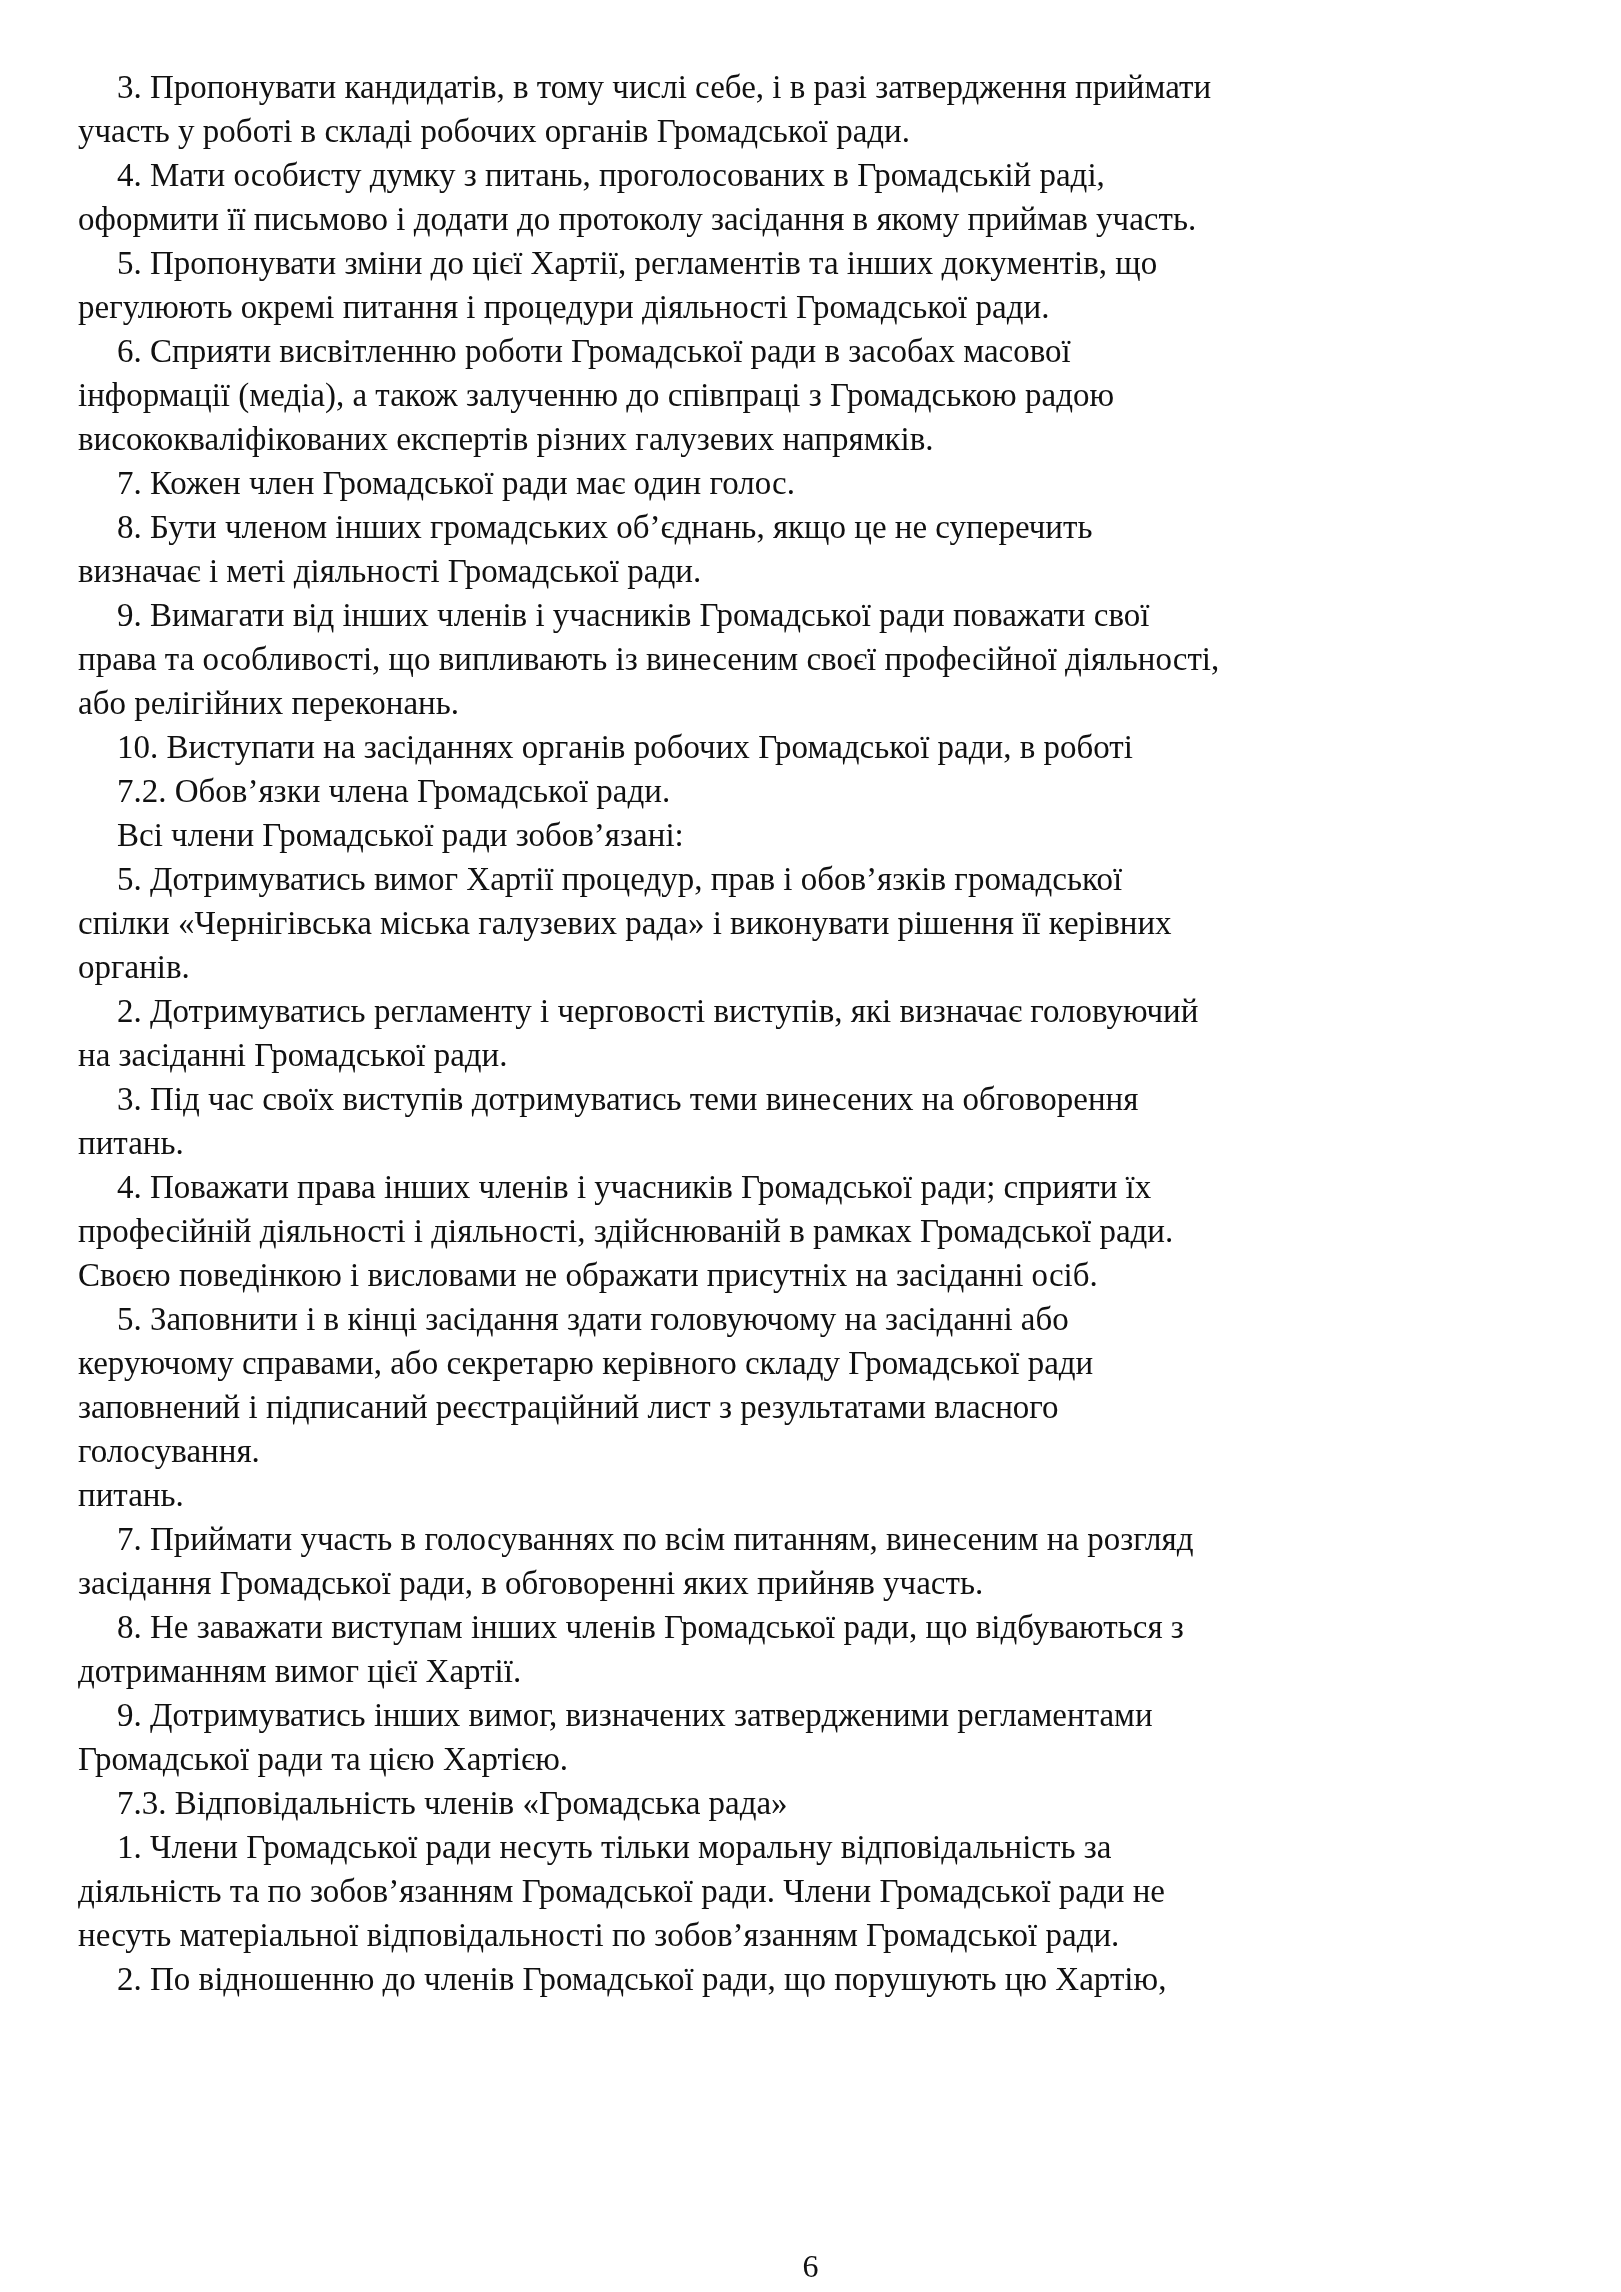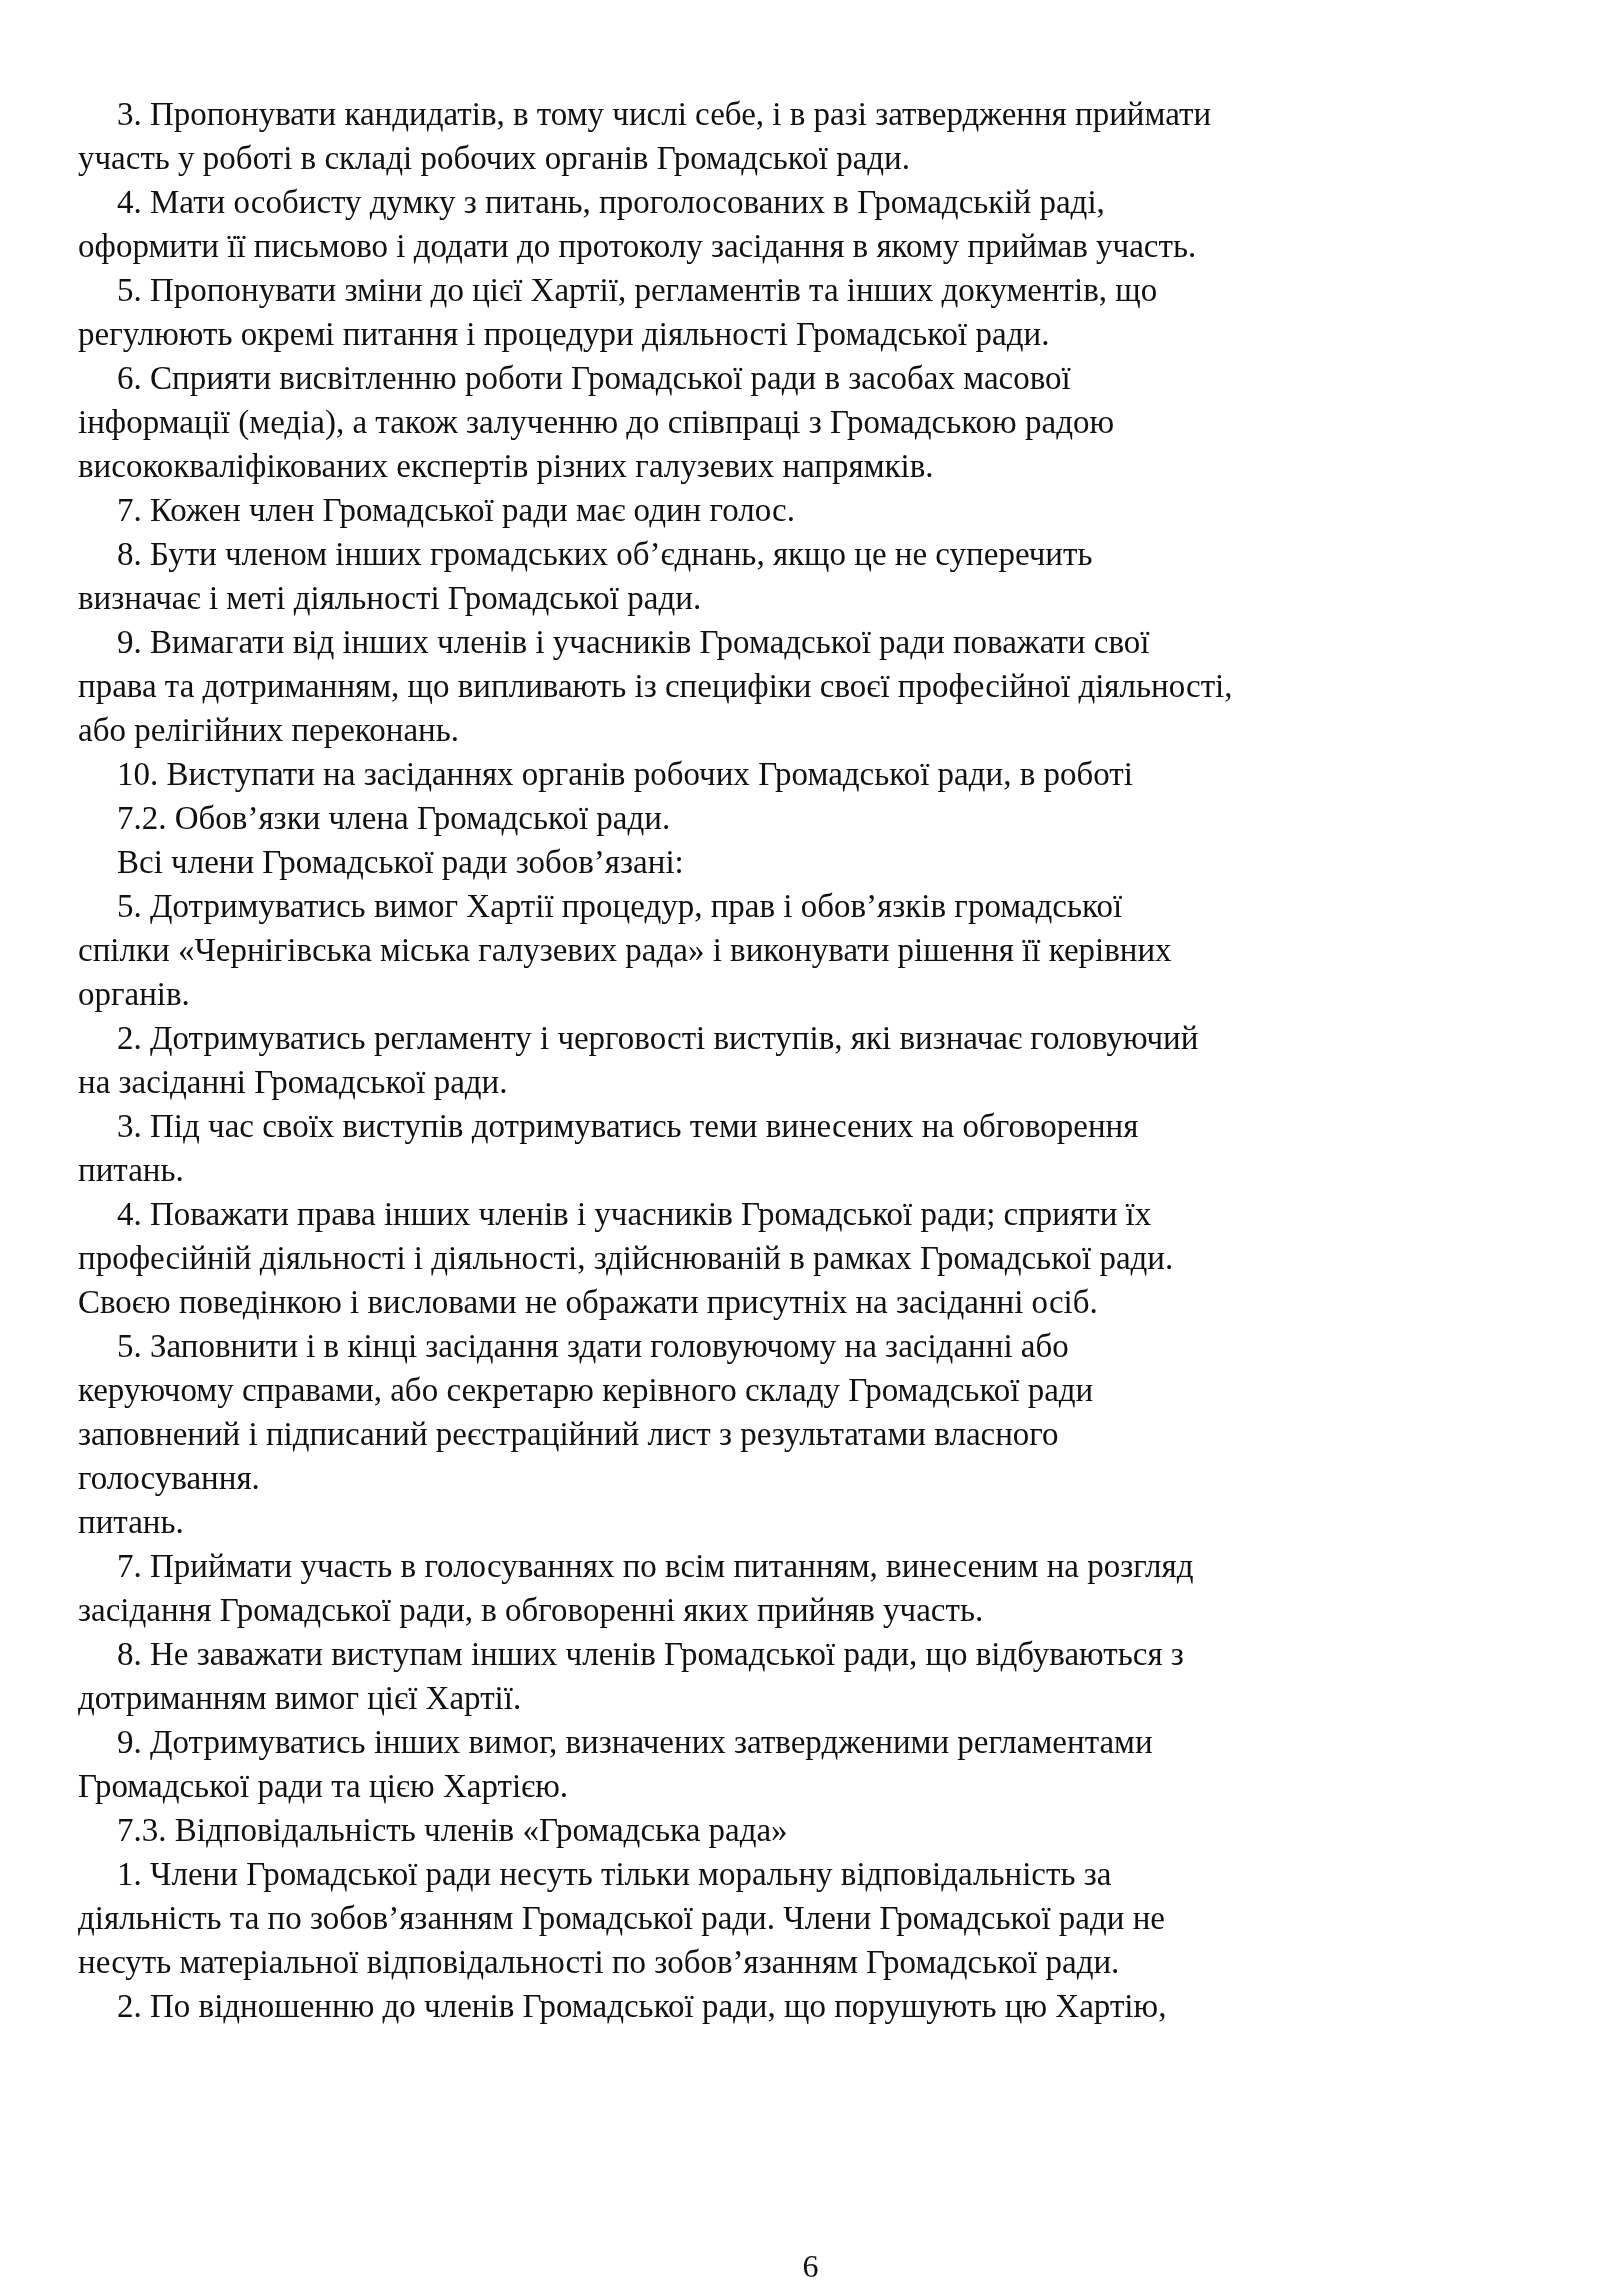--- a/index.html
+++ b/index.html
@@ -1,20 +1,20 @@
 <!DOCTYPE html>
 <html><head>
   <meta charset="utf-8">
   <style>
     html, body { margin: 0; padding: 0; background: #ffffff; }
     body { width: 1621px; height: 2293px; position: relative; overflow: hidden; }
     .page {
       position: absolute;
       left: 78px;
-      top: 92px;
+      top: 65px;
       width: 1372px;
       font-family: "Liberation Serif", "DejaVu Serif", serif;
       font-size: 33px;
       line-height: 44px;
       color: #111111;
     }
     .line { white-space: nowrap; height: 44px; }
     .ind { padding-left: 39px; }
     b { font-weight: normal; }
     .page-number {
@@ -37,21 +37,21 @@
     <div class="line"><span>оформити її письмово і додати до протоколу засідання в якому приймав участь.</span></div>
     <div class="line ind"><span>5. Пропонувати зміни до цієї </span><b>Хартії</b><span>, регламентів  та інших документів, що</span></div>
     <div class="line"><span>регулюють окремі питання і процедури діяльності </span><b>Громадської ради.</b></div>
     <div class="line ind"><span>6. Сприяти висвітленню роботи </span><b>Громадської ради</b><span> в засобах масової</span></div>
     <div class="line"><span>інформації (медіа), а також залученню до співпраці з </span><b>Громадською радою</b></div>
     <div class="line"><span>висококваліфікованих експертів  різних галузевих напрямків.</span></div>
     <div class="line ind"><span>7. Кожен член </span><b>Громадської ради</b><span> має один голос.</span></div>
     <div class="line ind"><span>8. Бути членом інших громадських об’єднань, якщо це не суперечить</span></div>
     <div class="line"><span>визначає і меті діяльності </span><b>Громадської ради</b><span>.</span></div>
     <div class="line ind"><span>9. Вимагати від інших членів і учасників Громадської ради поважати свої</span></div>
-    <div class="line"><span>права та дотриманням, що випливають із специфіки своєї професійної діяльності,</span></div>
+    <div class="line"><span>права та особливості, що випливають із винесеним своєї професійної діяльності,</span></div>
     <div class="line"><span>або релігійних переконань.</span></div>
     <div class="line ind"><span>10. Виступати на засіданнях органів робочих </span><b>Громадської ради</b><span>, в роботі</span></div>
     <div class="line ind"><span>7.2. Обов’язки члена </span><b>Громадської ради.</b></div>
     <div class="line ind"><span>Всі члени </span><b>Громадської ради</b><span> зобов’язані:</span></div>
     <div class="line ind"><span>5. Дотримуватись вимог Хартії процедур, прав і обов’язків громадської</span></div>
     <div class="line"><span>спілки «Чернігівська міська галузевих рада» і виконувати рішення її керівних</span></div>
     <div class="line"><span>органів.</span></div>
     <div class="line ind"><span>2. Дотримуватись регламенту і черговості виступів, які визначає головуючий</span></div>
     <div class="line"><span>на засіданні </span><b>Громадської ради</b><span>.</span></div>
     <div class="line ind"><span>3. Під час своїх виступів дотримуватись теми винесених на обговорення</span></div>

